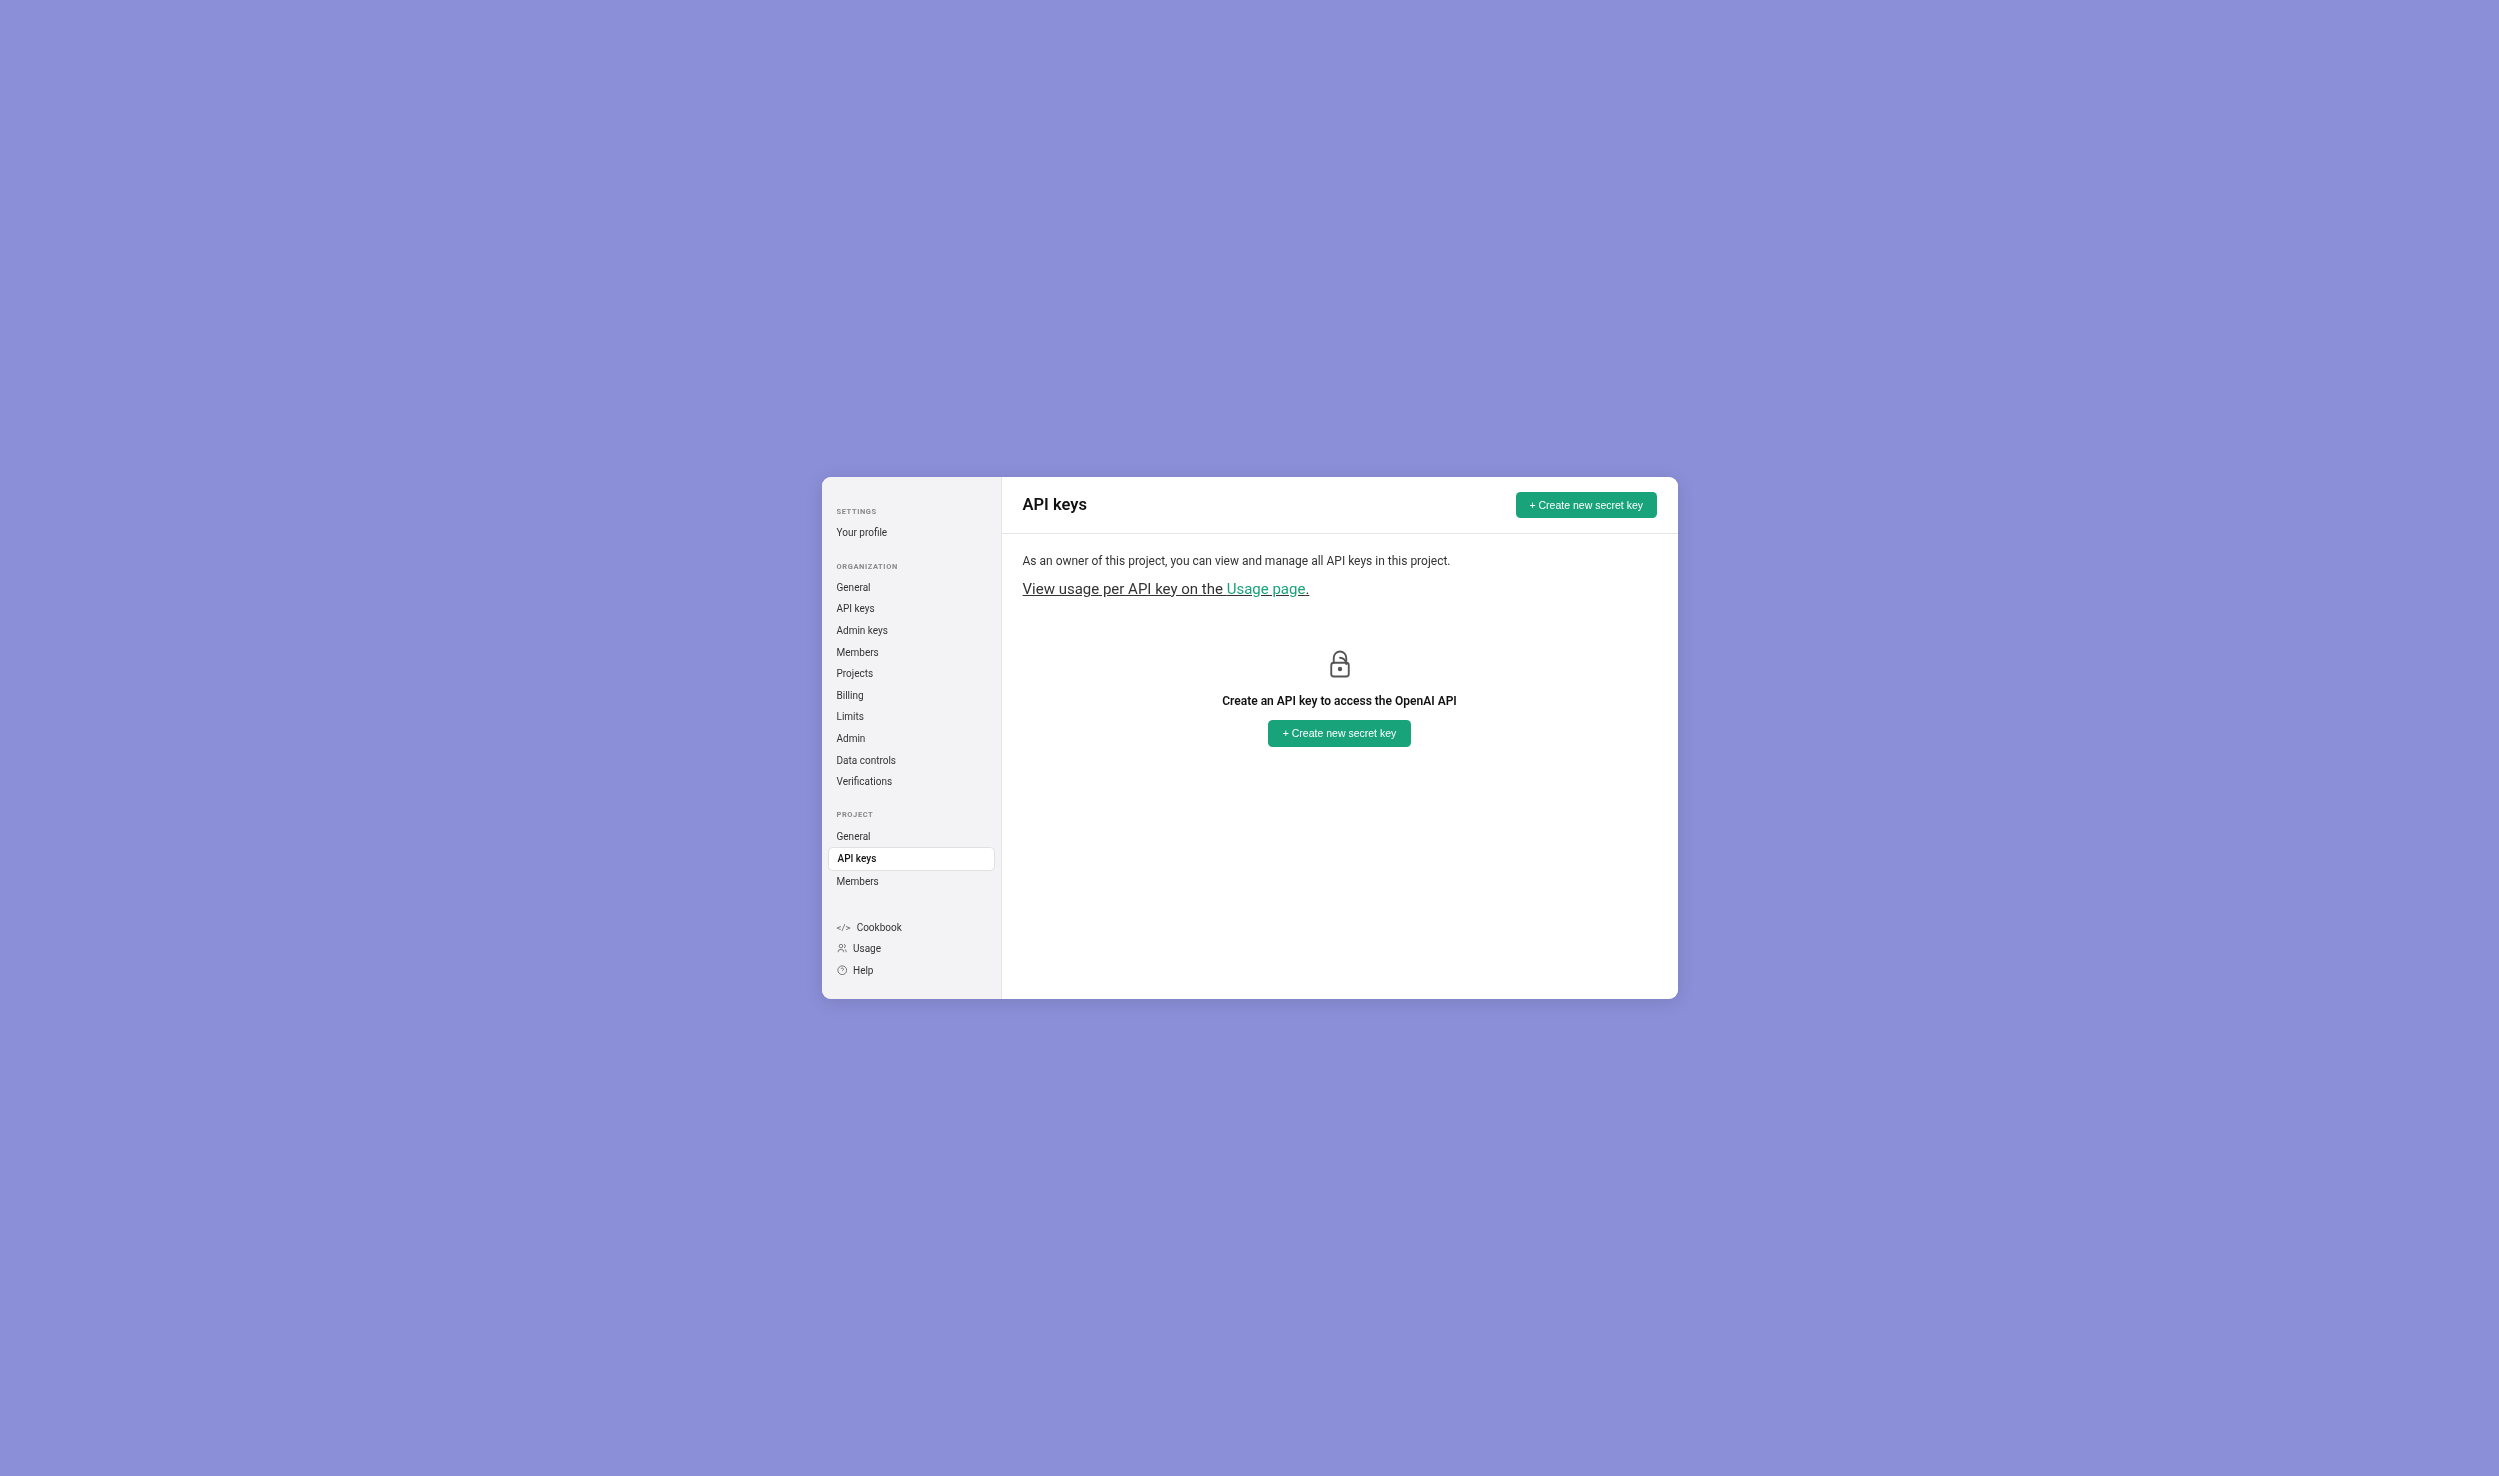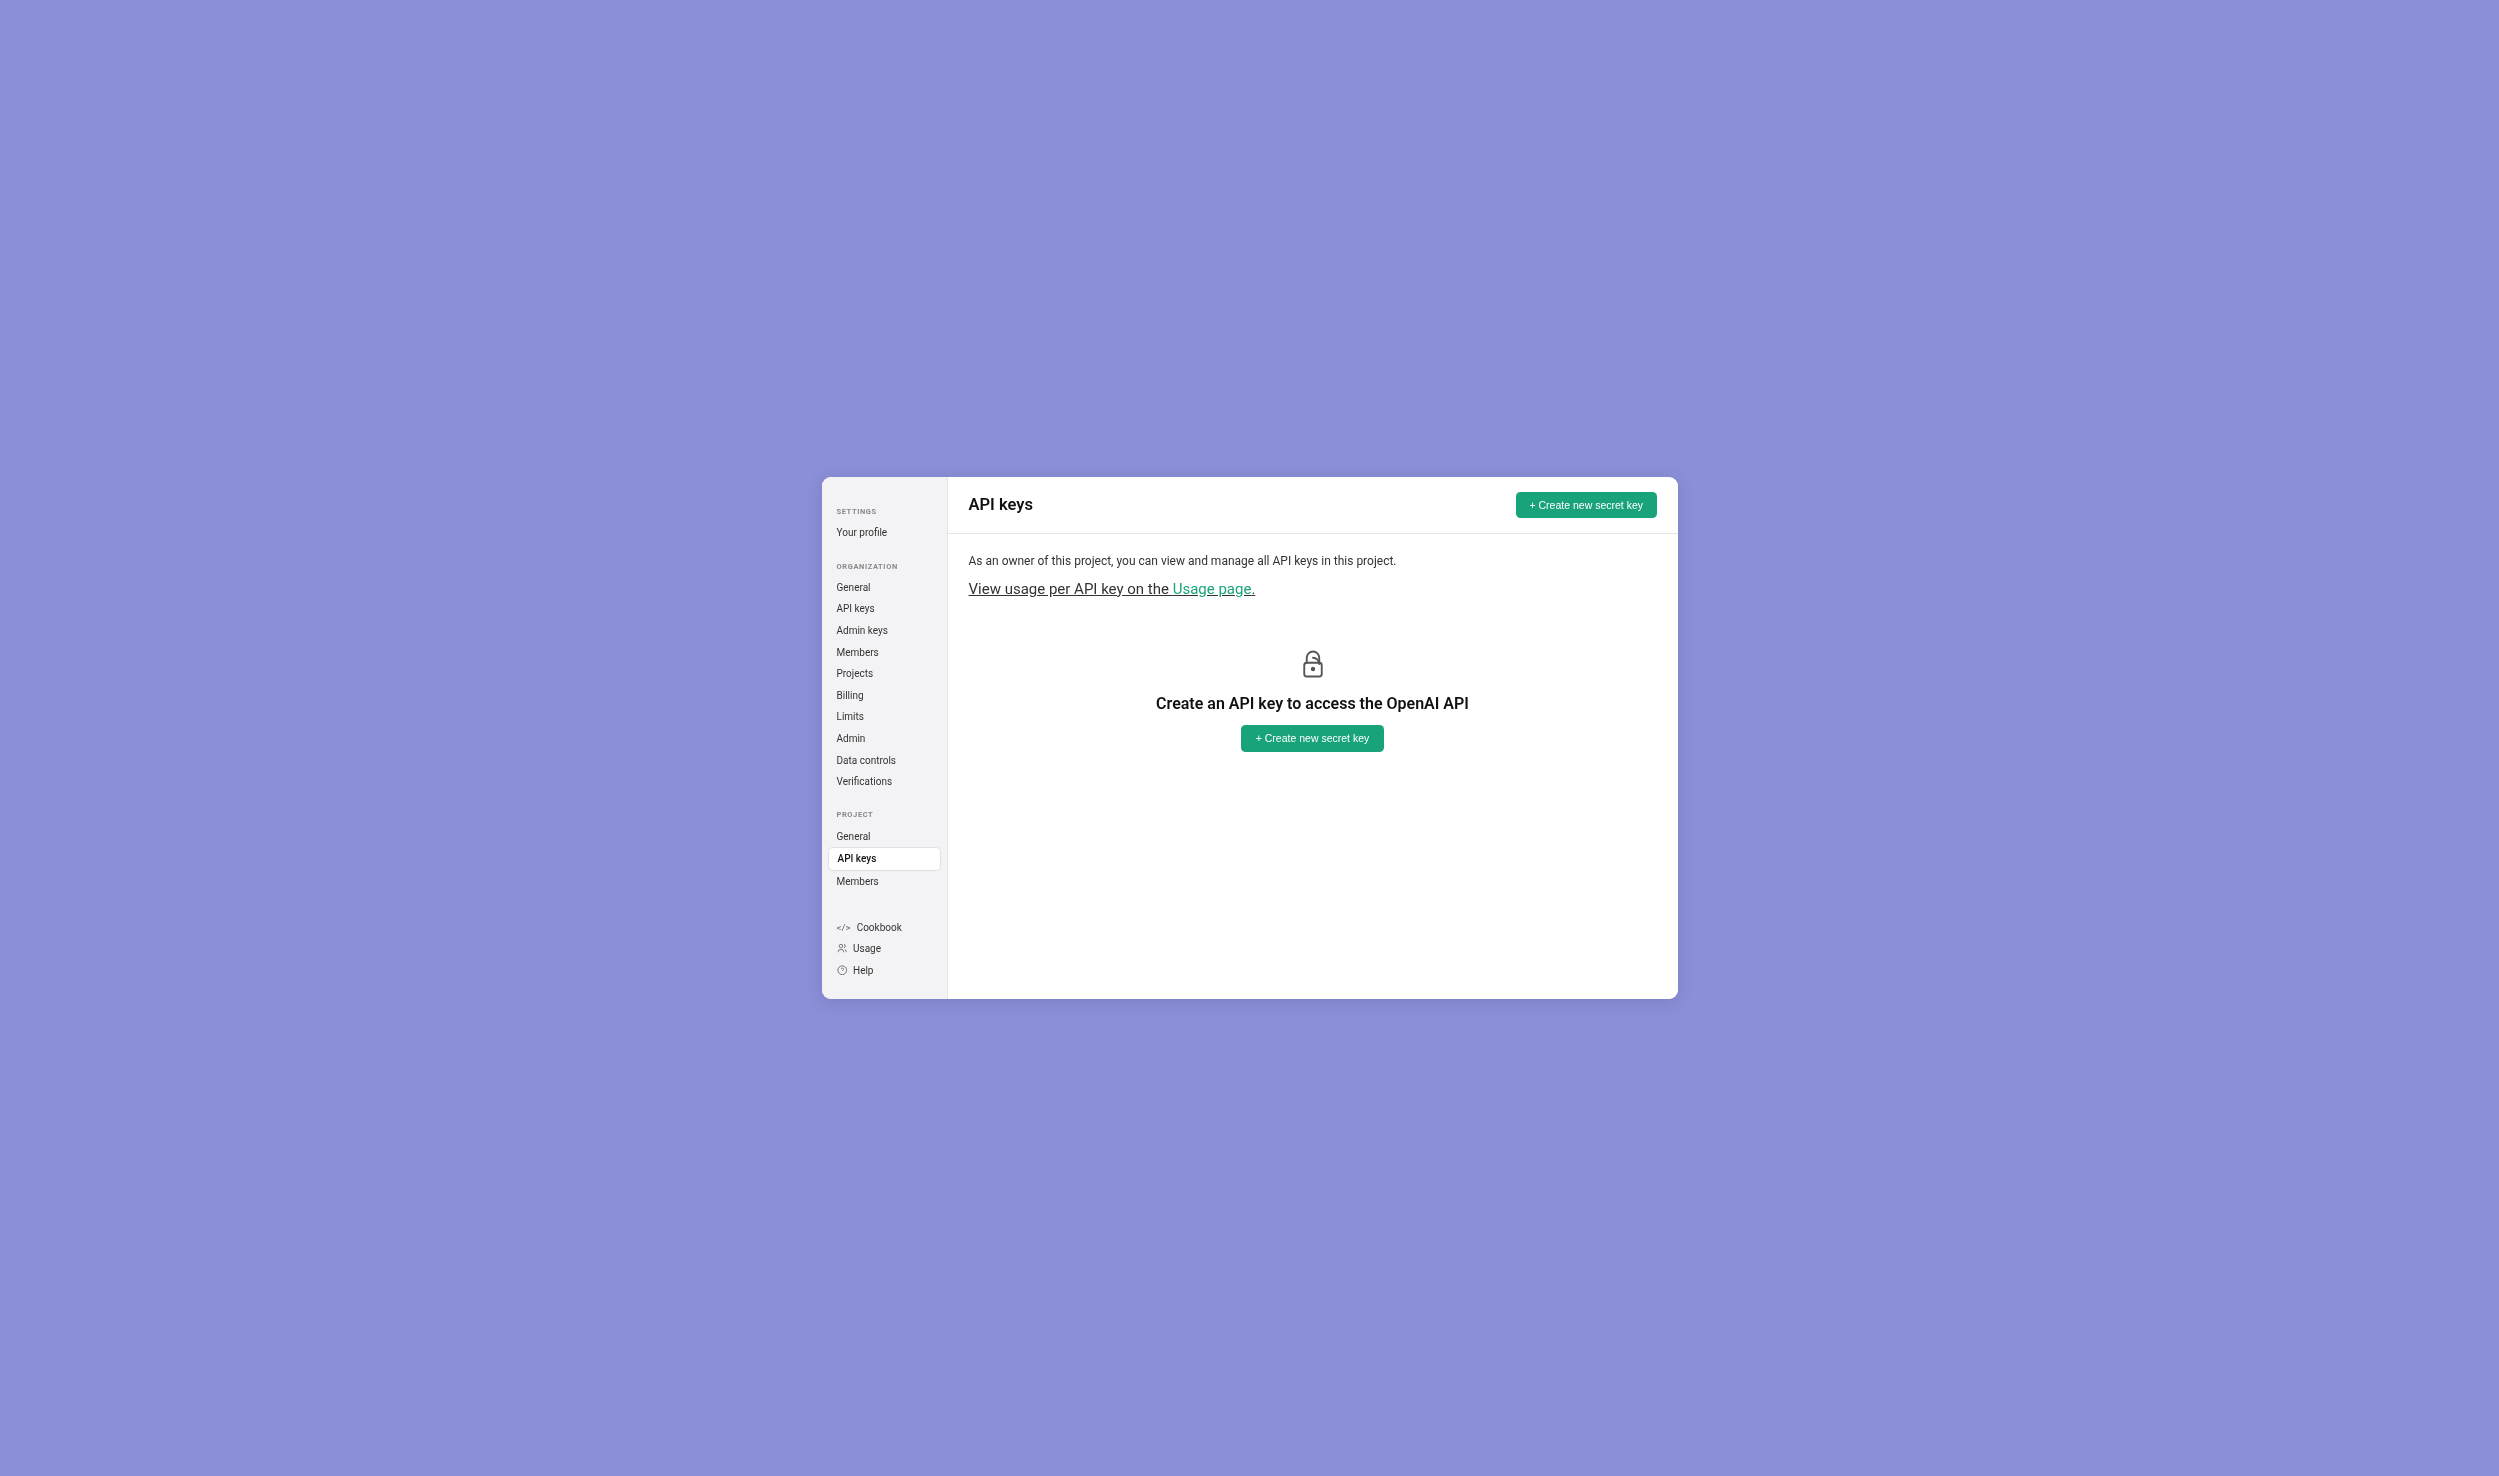--- a/index.html
+++ b/index.html
@@ -24,21 +24,21 @@
       display: flex;
       width: 100%;
       max-width: 856px;
       min-height: 511px;
       overflow: hidden;
       box-shadow: 0 3px 18px rgba(0,0,0,0.12);
     }
 
     
     .sidebar {
-      width: 126px;
+      width: 180px;
       flex-shrink: 0;
       background: #f3f3f5;
       padding: 18px 0;
       border-right: 0.8px solid #e5e5e7;
     }
 
     .sidebar-section-label {
       font-size: 7.5px;
       font-weight: 700;
       color: #888;
@@ -166,21 +166,21 @@
       justify-content: center;
     }
 
     .empty-state-icon svg {
       width: 30px;
       height: 30px;
       color: #555;
     }
 
     .empty-state-title {
-      font-size: 16px;
+      font-size: 12px;
       font-weight: 600;
       color: #111;
     }
 
     .empty-state-btn {
       background: #19a37a;
       color: #fff;
       border: none;
       border-radius: 4.5px;
       padding: 7.5px 15px;

